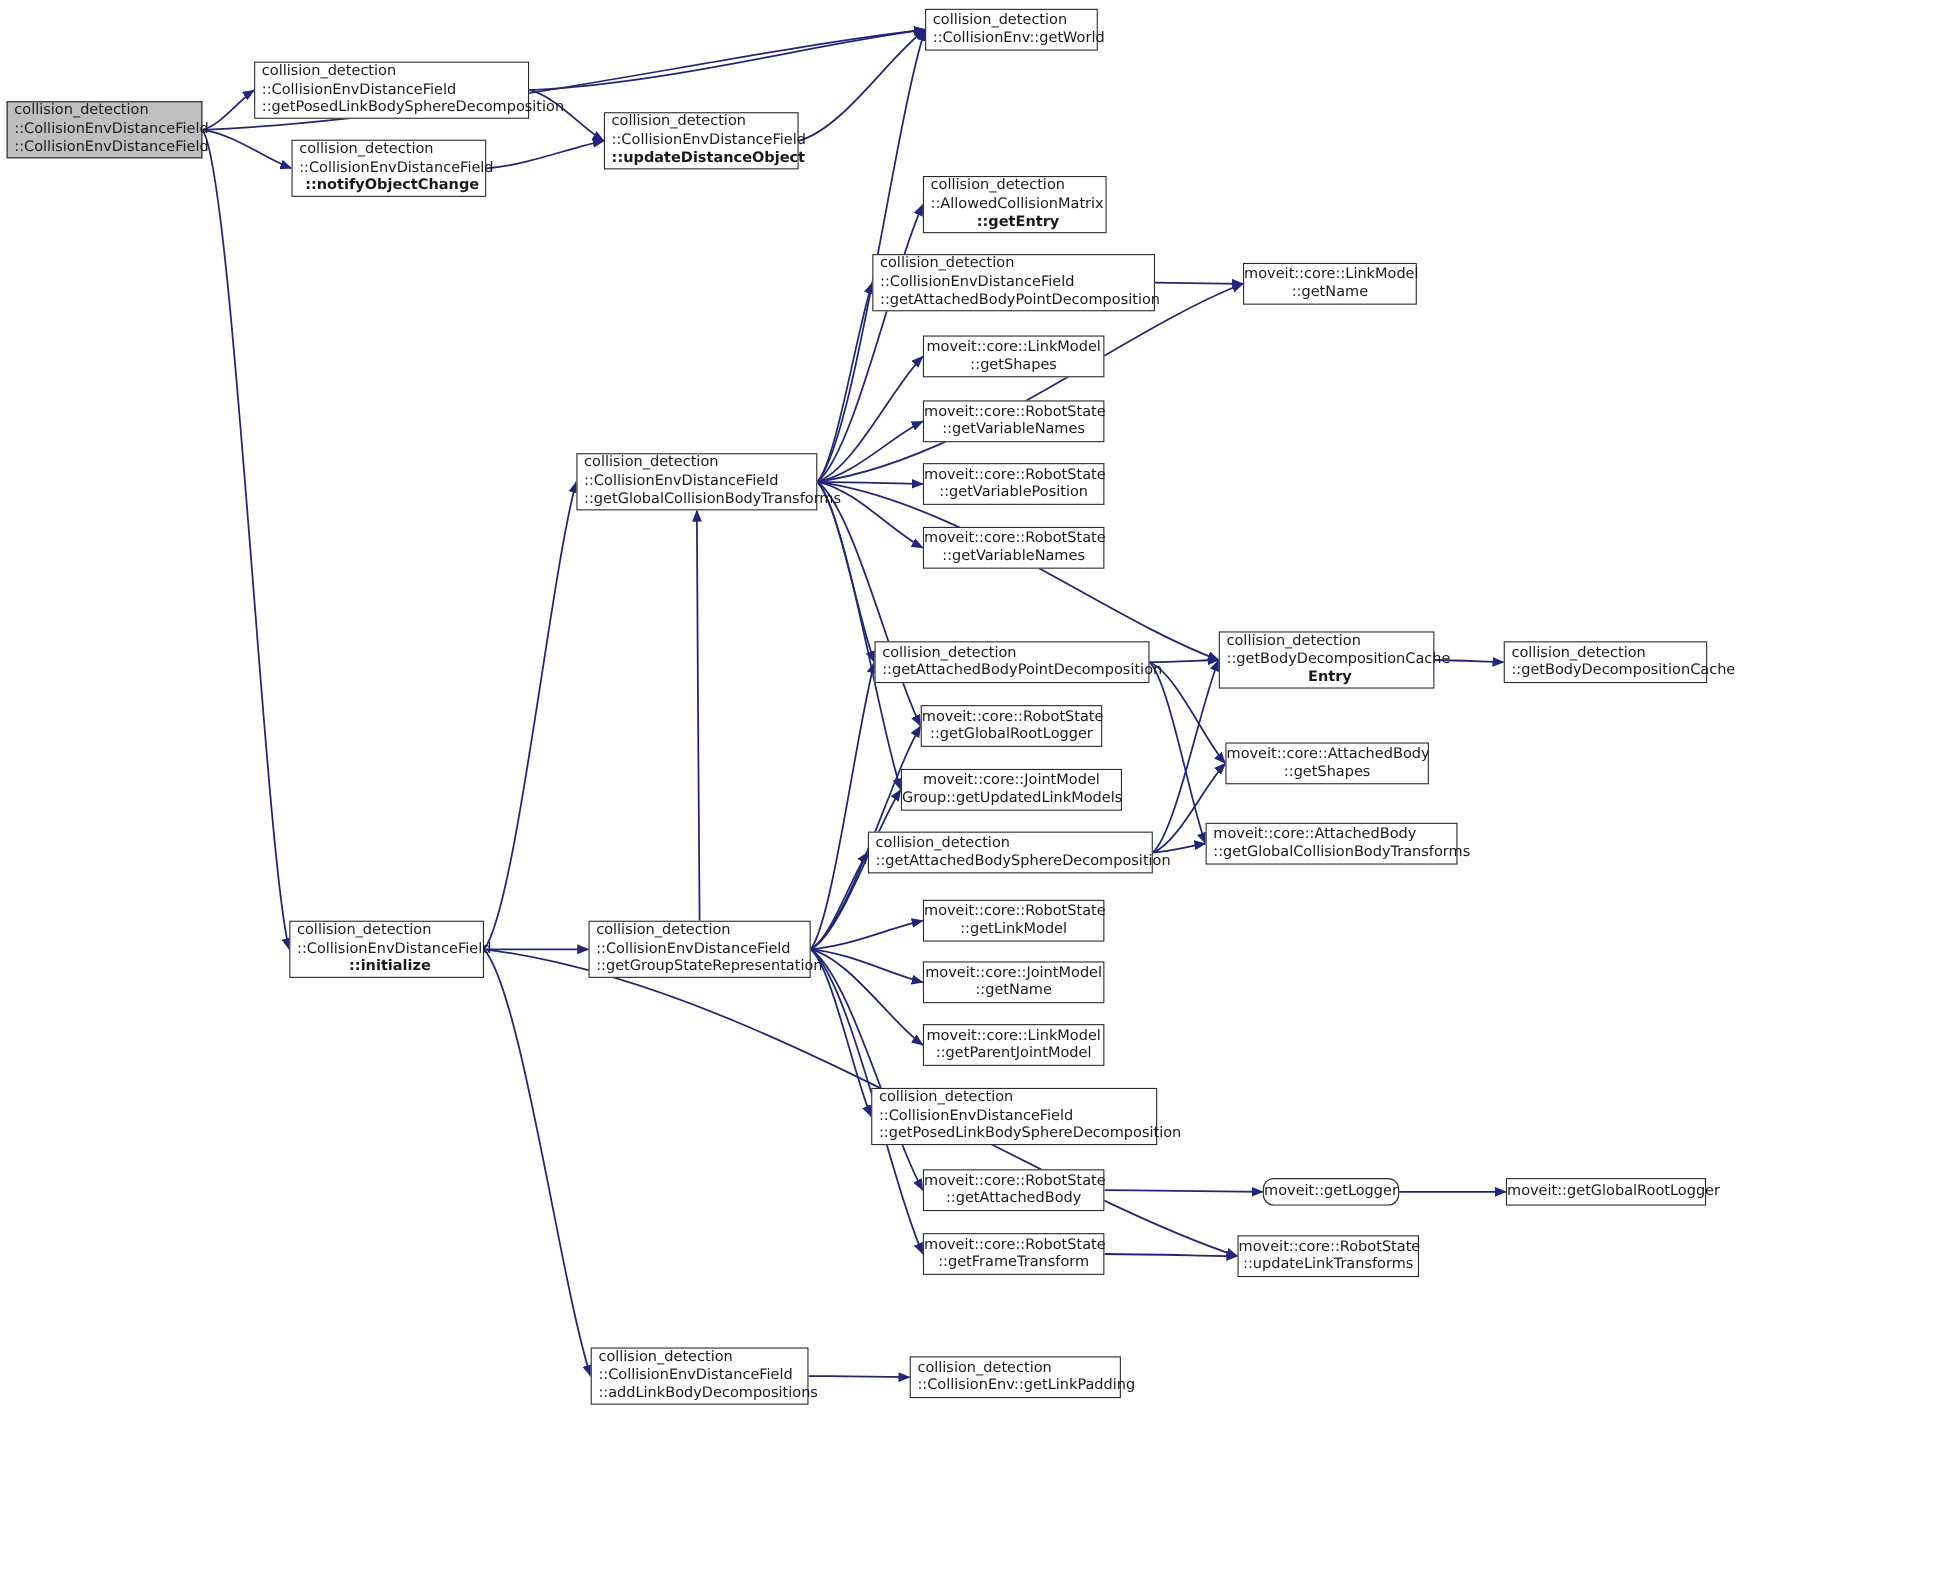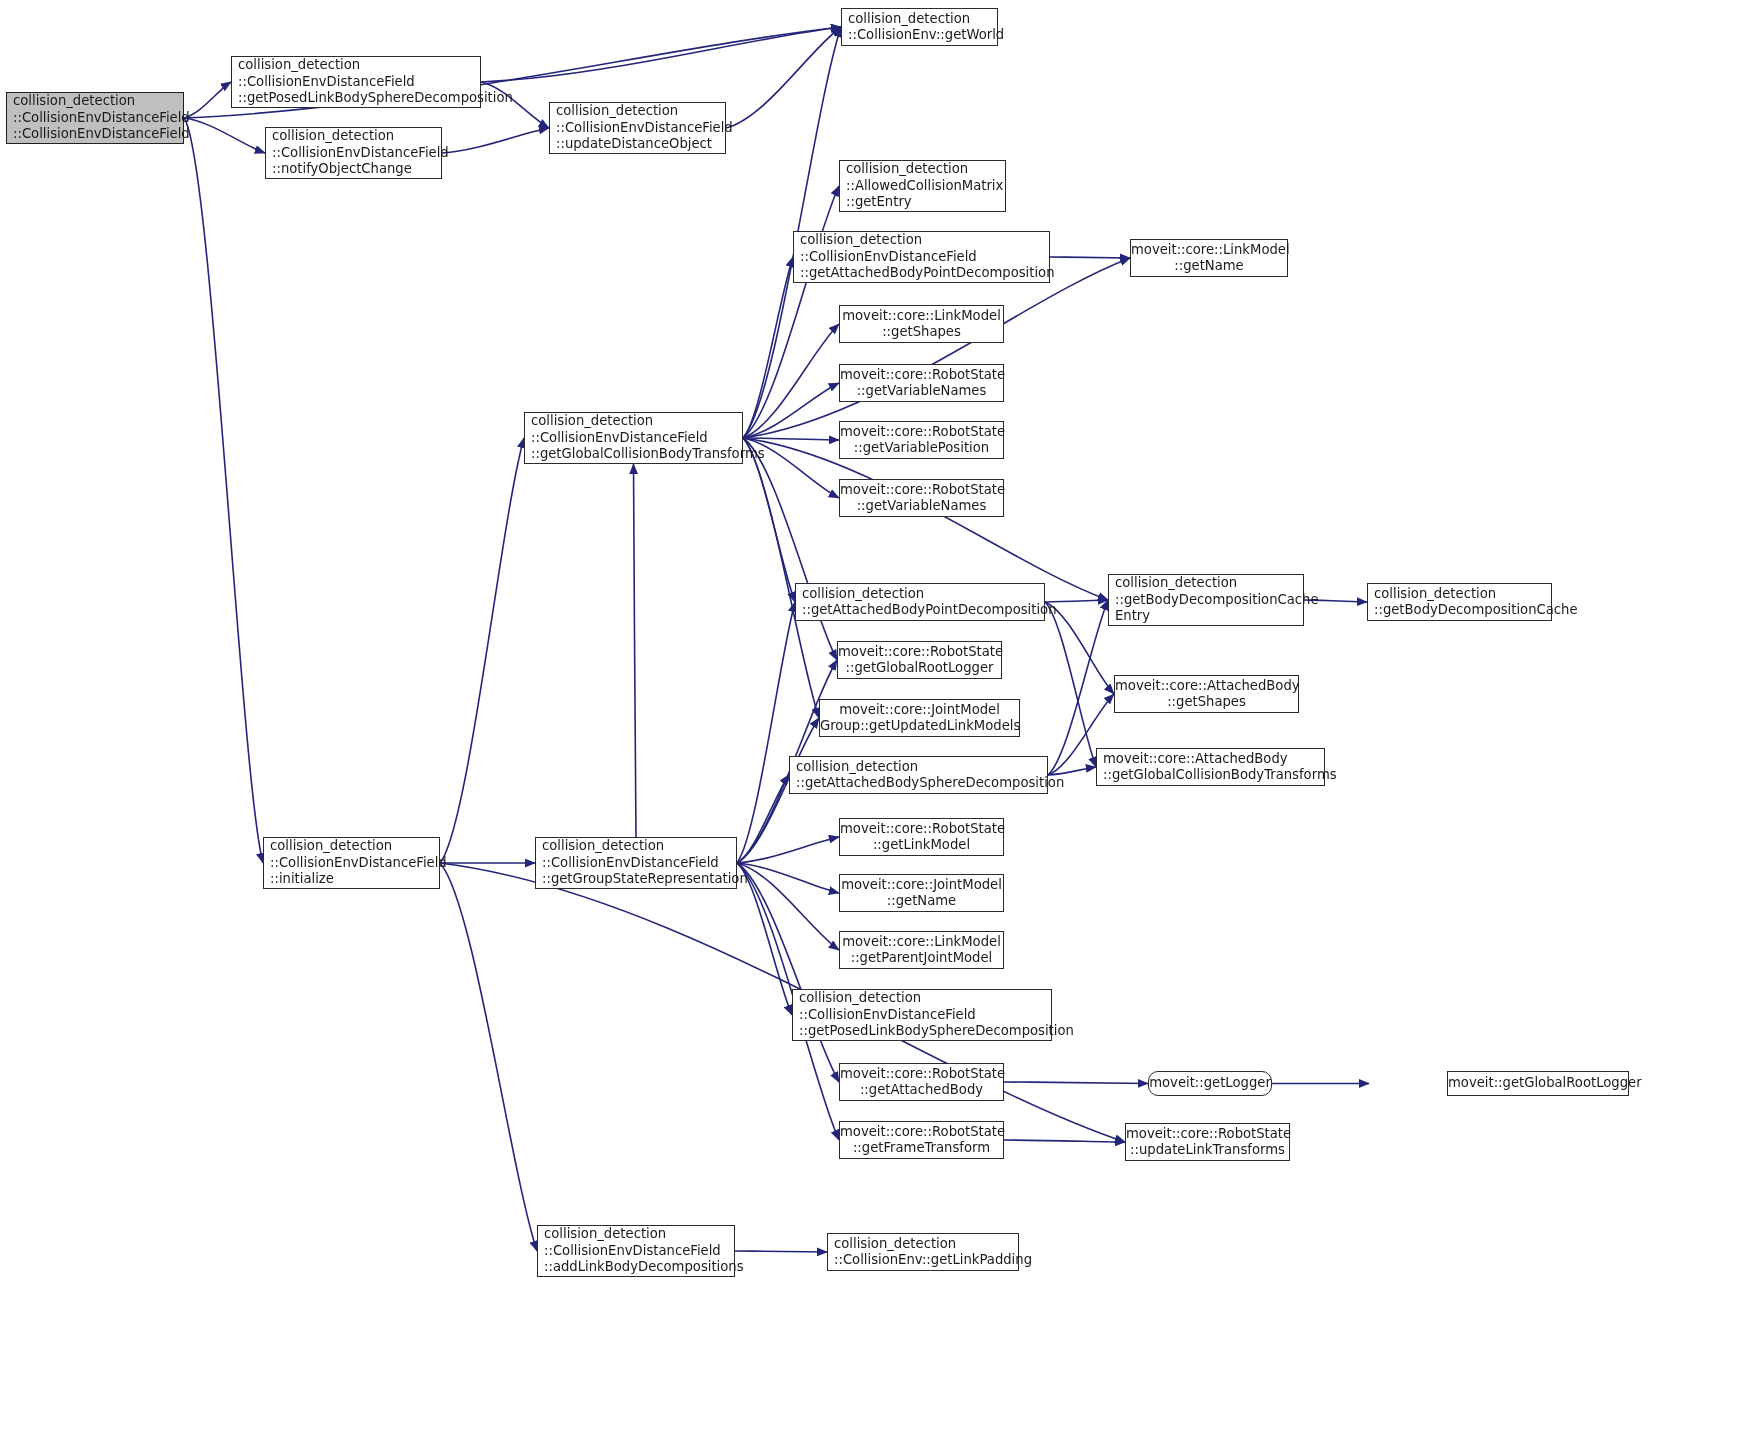--- a/index.html
+++ b/index.html
@@ -45,22 +45,23 @@
     border-color: #1f1f1f;
   }
   .node .ln {
     display: block;
   }
   .node.lalign {
     text-align: left;
     padding-left: 6px;
   }
   .node.lalign .ln.ind {
-    text-align: left;
+    text-align: center;
     padding-left: 0;
+    font-weight: bold;
   }
 </style>
 </head>
 <body>
 
 <div id="canvas">
   <svg id="edges" viewBox="0 0 1757 1435" xmlns="http://www.w3.org/2000/svg">
     <defs>
       <marker id="ah" markerWidth="11" markerHeight="9" refX="10.2" refY="4.5" orient="auto" markerUnits="userSpaceOnUse">
         <path d="M0,0 L11,4.5 L0,9 Z" fill="#23257a"></path>
@@ -139,19 +140,19 @@
       <div class="node lalign" style="left: 1096px; top: 748px; width: 229px; height: 38px;"><span class="ln">moveit::core::AttachedBody</span><span class="ln">::getGlobalCollisionBodyTransforms</span></div>
       <div class="node lalign" style="left: 789px; top: 756px; width: 259px; height: 38px;"><span class="ln">collision_detection</span><span class="ln">::getAttachedBodySphereDecomposition</span></div>
       <div class="node" style="left: 839px; top: 818px; width: 165px; height: 38px;"><span class="ln">moveit::core::RobotState</span><span class="ln">::getLinkModel</span></div>
       <div class="node lalign" style="left: 263px; top: 837px; width: 177px; height: 52px;"><span class="ln">collision_detection</span><span class="ln">::CollisionEnvDistanceField</span><span class="ln ind">::initialize</span></div>
       <div class="node lalign" style="left: 535px; top: 837px; width: 202px; height: 52px;"><span class="ln">collision_detection</span><span class="ln">::CollisionEnvDistanceField</span><span class="ln">::getGroupStateRepresentation</span></div>
       <div class="node" style="left: 839px; top: 874px; width: 165px; height: 38px;"><span class="ln">moveit::core::JointModel</span><span class="ln">::getName</span></div>
       <div class="node" style="left: 839px; top: 931px; width: 165px; height: 38px;"><span class="ln">moveit::core::LinkModel</span><span class="ln">::getParentJointModel</span></div>
       <div class="node lalign" style="left: 792px; top: 989px; width: 260px; height: 52px;"><span class="ln">collision_detection</span><span class="ln">::CollisionEnvDistanceField</span><span class="ln">::getPosedLinkBodySphereDecomposition</span></div>
       <div class="node" style="left: 839px; top: 1063px; width: 165px; height: 38px;"><span class="ln">moveit::core::RobotState</span><span class="ln">::getAttachedBody</span></div>
       <div class="node" style="left: 1148px; top: 1071px; width: 124px; height: 25px; border-radius: 10px;"><span class="ln">moveit::getLogger</span></div>
-      <div class="node" style="left: 1447px; top: 1071px; width: 182px; height: 25px;"><span class="ln">moveit::getGlobalRootLogger</span></div>
+      <div class="node" style="left: 1369px; top: 1071px; width: 182px; height: 25px;"><span class="ln">moveit::getGlobalRootLogger</span></div>
       <div class="node" style="left: 839px; top: 1121px; width: 165px; height: 38px;"><span class="ln">moveit::core::RobotState</span><span class="ln">::getFrameTransform</span></div>
       <div class="node" style="left: 1125px; top: 1123px; width: 165px; height: 38px;"><span class="ln">moveit::core::RobotState</span><span class="ln">::updateLinkTransforms</span></div>
       <div class="node lalign" style="left: 537px; top: 1225px; width: 198px; height: 52px;"><span class="ln">collision_detection</span><span class="ln">::CollisionEnvDistanceField</span><span class="ln">::addLinkBodyDecompositions</span></div>
       <div class="node lalign" style="left: 827px; top: 1233px; width: 192px; height: 38px;"><span class="ln">collision_detection</span><span class="ln">::CollisionEnv::getLinkPadding</span></div>
     </div>
 </div>
 
 </body></html>

